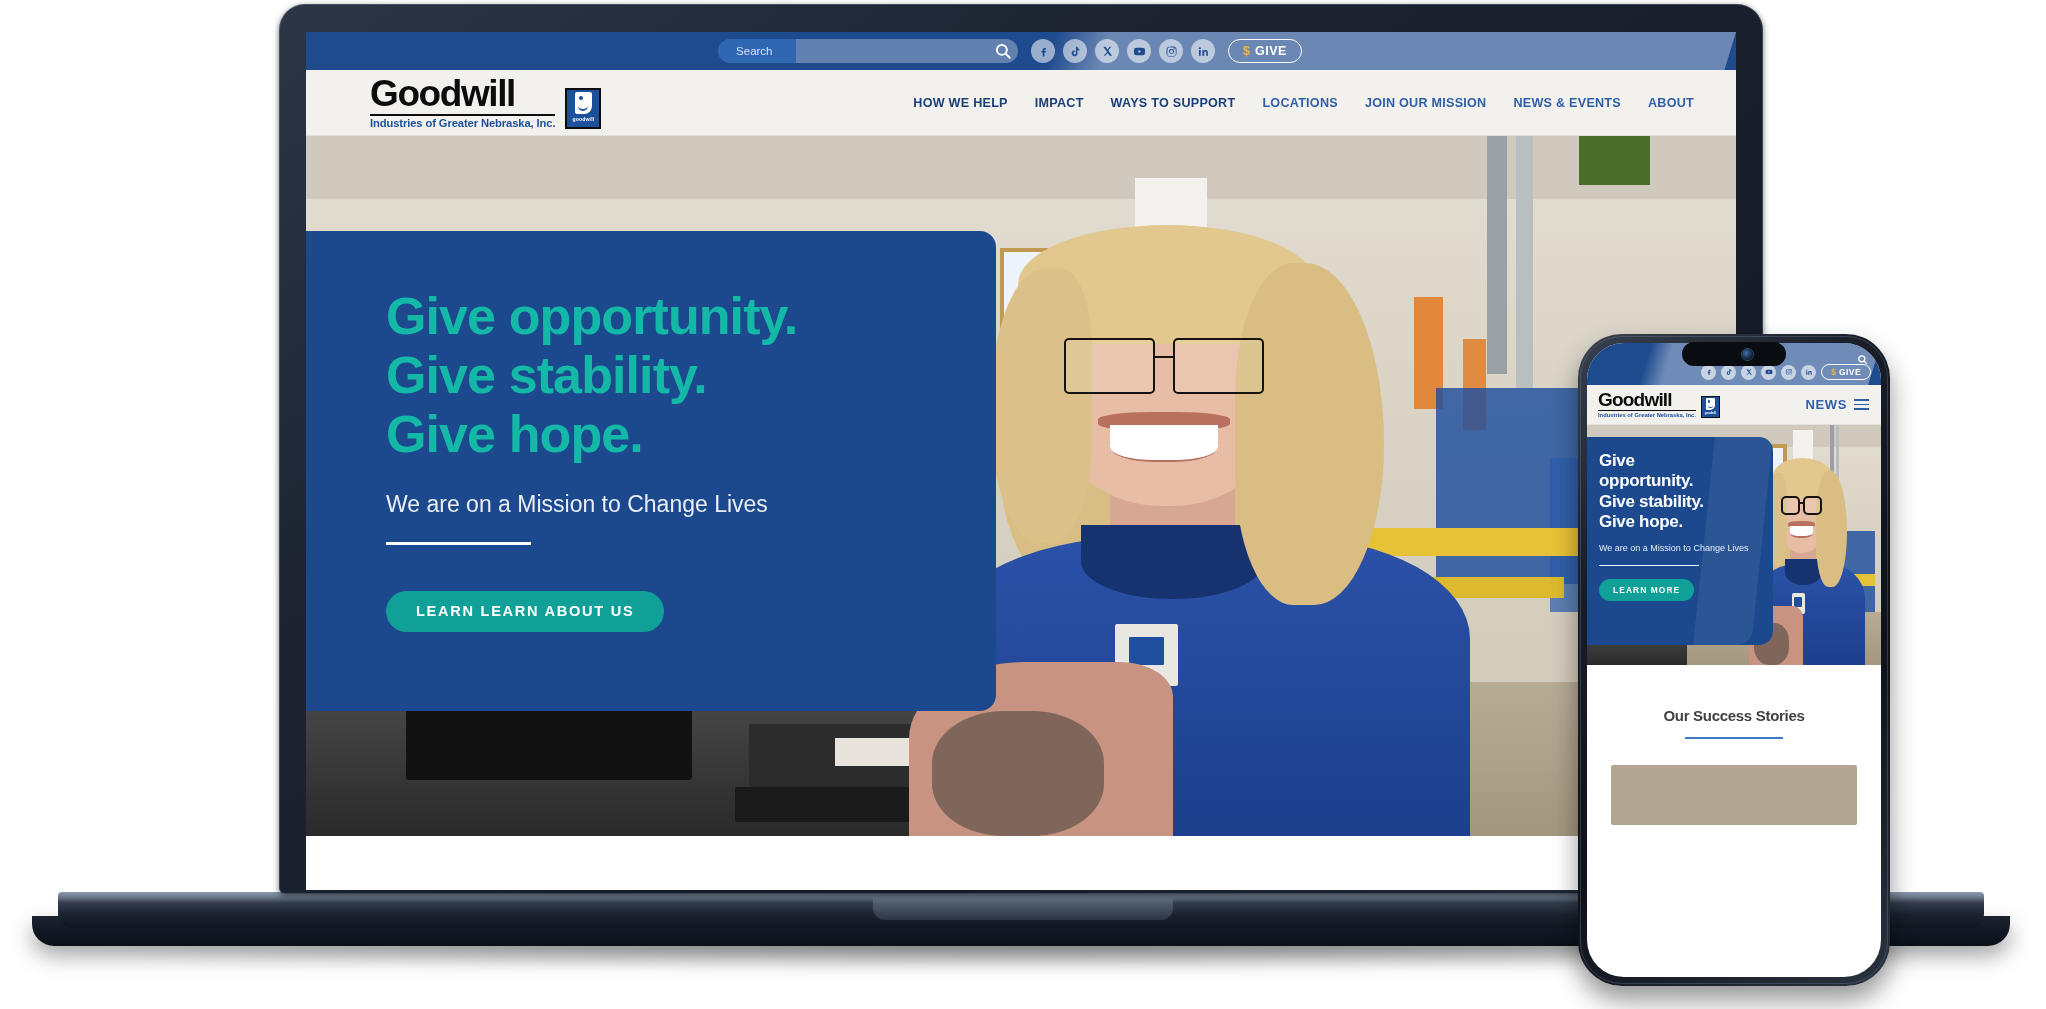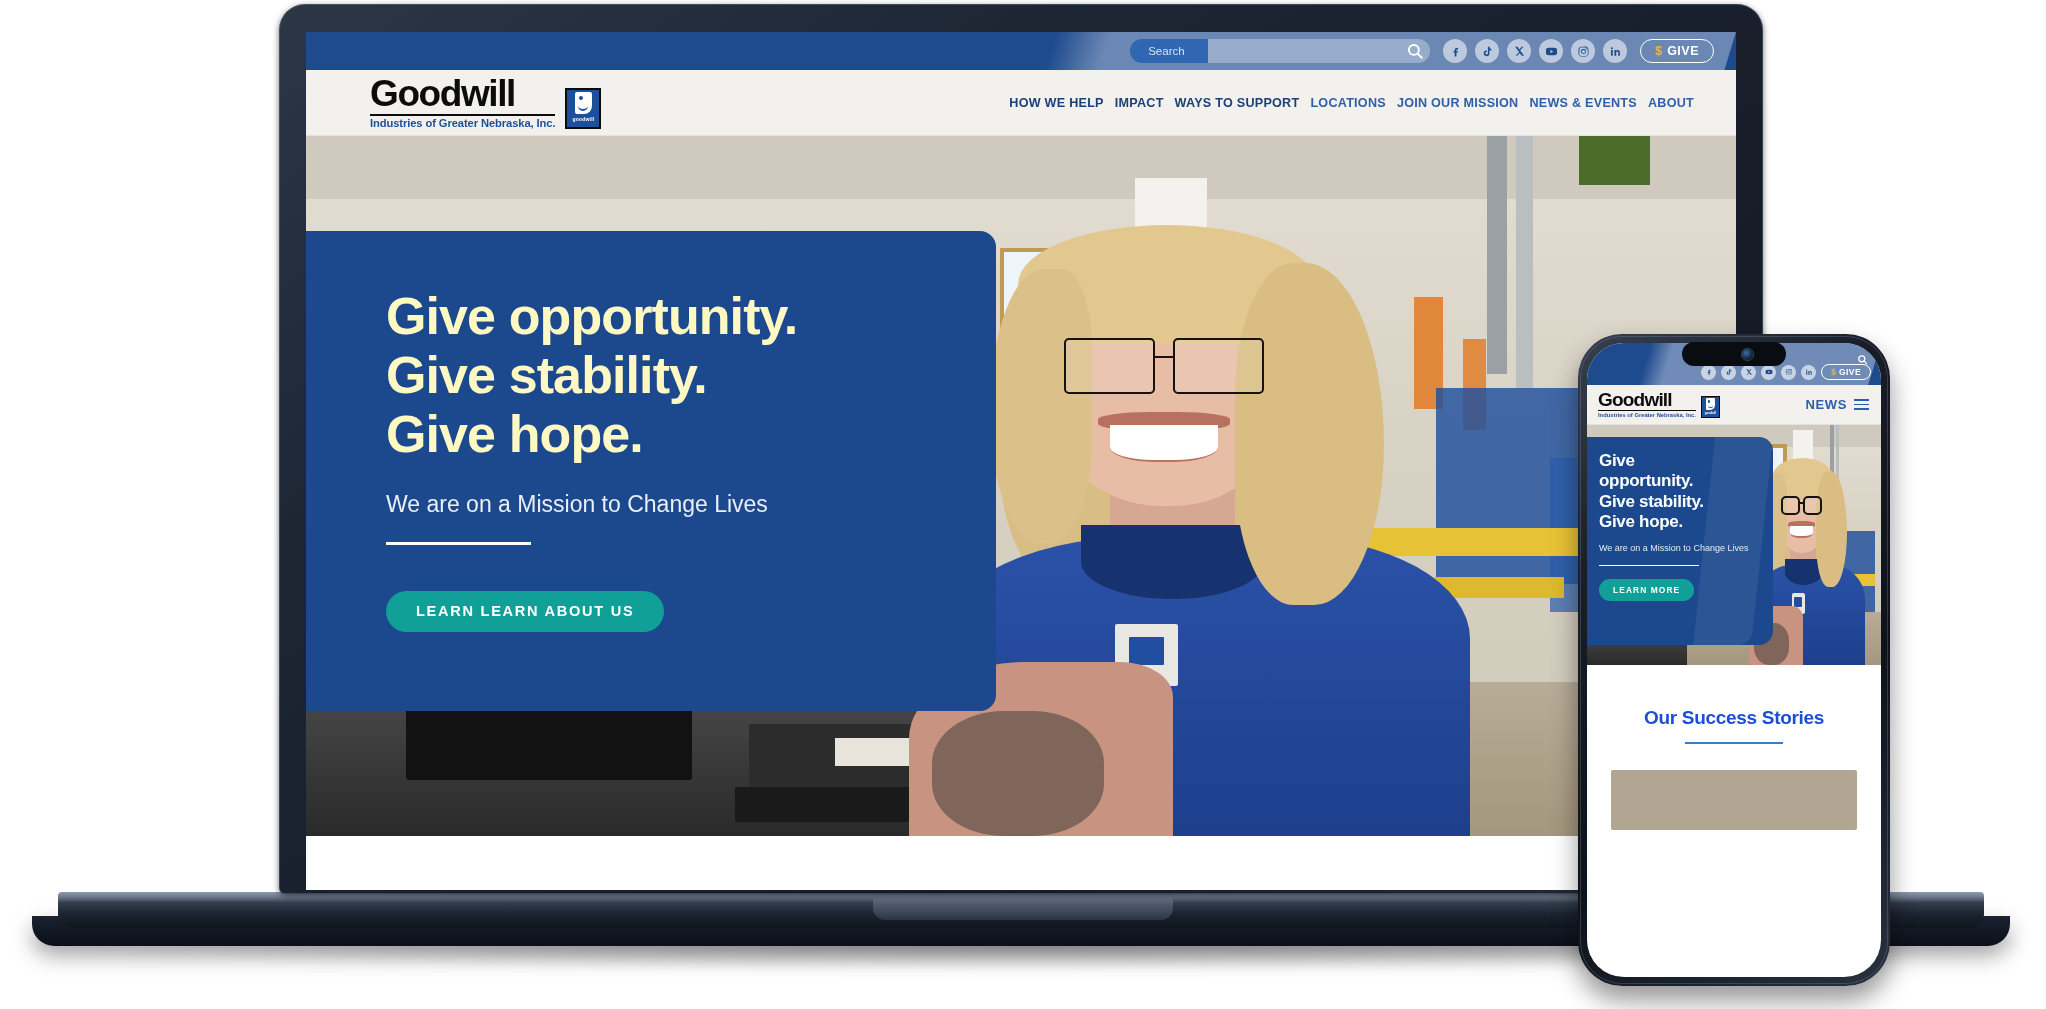--- a/index.html
+++ b/index.html
@@ -95,21 +95,21 @@
 
   
   .site { width: 100%; height: 100%; background:#fff; position:relative; }
 
   .topbar {
     position: relative;
     height: 38px;
     background: #1e4a8e;
     display: flex;
     align-items: center;
-    justify-content: flex-end;
+    justify-content: center;
     padding-right: 22px;
     overflow: hidden;
   }
   .topbar-wash {
     position:absolute; top:0; right:0; height:100%;
     width: 680px;
     background: linear-gradient(90deg, rgba(255,255,255,0) 0%, rgba(255,255,255,.34) 8%, rgba(255,255,255,.34) 100%);
     transform: skewX(-17deg);
     transform-origin: top right;
     pointer-events:none;
@@ -191,41 +191,41 @@
     content:""; position:absolute; left:4px; top:4px;
     width:4px; height:4px; border-radius:50%; background:#1c4f9c;
   }
   .logo-mark-face::after{
     content:""; position:absolute; left:3px; top:12px;
     width:10px; height:5px;
     border-bottom:2px solid #1c4f9c; border-radius:0 0 10px 10px;
   }
   .logo-mark-word { font-size:5px; font-weight:bold; color:#ffffff; margin-top:2px; letter-spacing:.2px;}
 
-  .mainnav { margin-left:auto; display:flex; align-items:center; gap:11px; padding-right:8px; }
+  .mainnav { margin-left:auto; display:flex; align-items:center; gap:27px; padding-right:8px; }
   .nav-item {
     font-size:12.6px; font-weight:bold; letter-spacing:.25px;
     color:#2f5fa8; text-transform:uppercase; cursor:pointer; white-space:nowrap;
   }
   .nav-item.dark { color:#1b3f77; }
 
   
   .hero { position:relative; height: 700px; overflow:hidden; background:#9d9181; }
   .hero-photo { position:absolute; inset:0; }
 
   .hero-panel {
     position:absolute; left:0; top:95px;
     width: 690px; height: 480px;
     background:#1c498e;
     border-radius: 0 16px 16px 0;
     padding: 56px 0 0 80px;
     z-index:3;
   }
   .hero-h1 {
-    color:#fef9c3; font-weight:bold;
+    color:#14b8a6; font-weight:bold;
     font-size: 52px; line-height:1.13; letter-spacing:-.9px;
   }
   .hero-sub {
     color:#e9eef7; font-size:23px; margin-top:28px; font-weight:normal;
   }
   .hero-rule { width:145px; height:2.5px; background:#ffffff; margin-top:24px; }
   .hero-cta {
     margin-top:46px; display:inline-flex; align-items:center; justify-content:center;
     height:41px; padding: 0 30px;
     background:#10a097; border:0; border-radius:21px;
@@ -330,21 +330,21 @@
   .p-hero-rule { position:relative; z-index:2; width:100px; height:1.6px; background:#fff; margin-top:11px; }
   .p-hero-cta {
     position:relative; z-index:2; margin-top:13px;
     display:inline-flex; align-items:center; justify-content:center;
     height:22px; padding:0 14px; background:#10a097; border:0; border-radius:11px;
     color:#fff; font-size:8.4px; font-weight:bold; letter-spacing:1.1px; cursor:pointer;
     font-family:"Liberation Sans", sans-serif;
   }
 
   .p-stories { background:#ffffff; padding: 42px 0 0; text-align:center; }
-  .p-stories-title { color:#1d4ed8; font-size:19px; font-weight:bold; letter-spacing:-.3px; }
+  .p-stories-title { color:#404040; font-size:15px; font-weight:bold; letter-spacing:-.3px; }
   .p-stories-rule { width:98px; height:2px; background:#3f7ac4; margin: 13px auto 0; }
   .p-stories-card { margin: 26px 24px 0; height:60px; background:#b2a693; border-radius:2px; }
 
   
   .scene { position:absolute; inset:0; overflow:hidden; }
   .sc-wall   { position:absolute; inset:0; background: linear-gradient(180deg,#e3ded2 0%,#d8d2c4 46%,#cfc8b8 100%); }
   .sc-ceiling{ position:absolute; left:0; top:0; width:100%; height:9%; background:#cfcabd; }
   .sc-green  { position:absolute; right:6%; top:0; width:5%; height:7%; background:#4c6c2a; }
   .sc-pole   { position:absolute; right:16%; top:0; width:1.4%; height:34%; background:#9aa0a4; }
   .sc-pole2  { position:absolute; right:14.2%; top:0; width:1.2%; height:36%; background:#b9bec1; }

